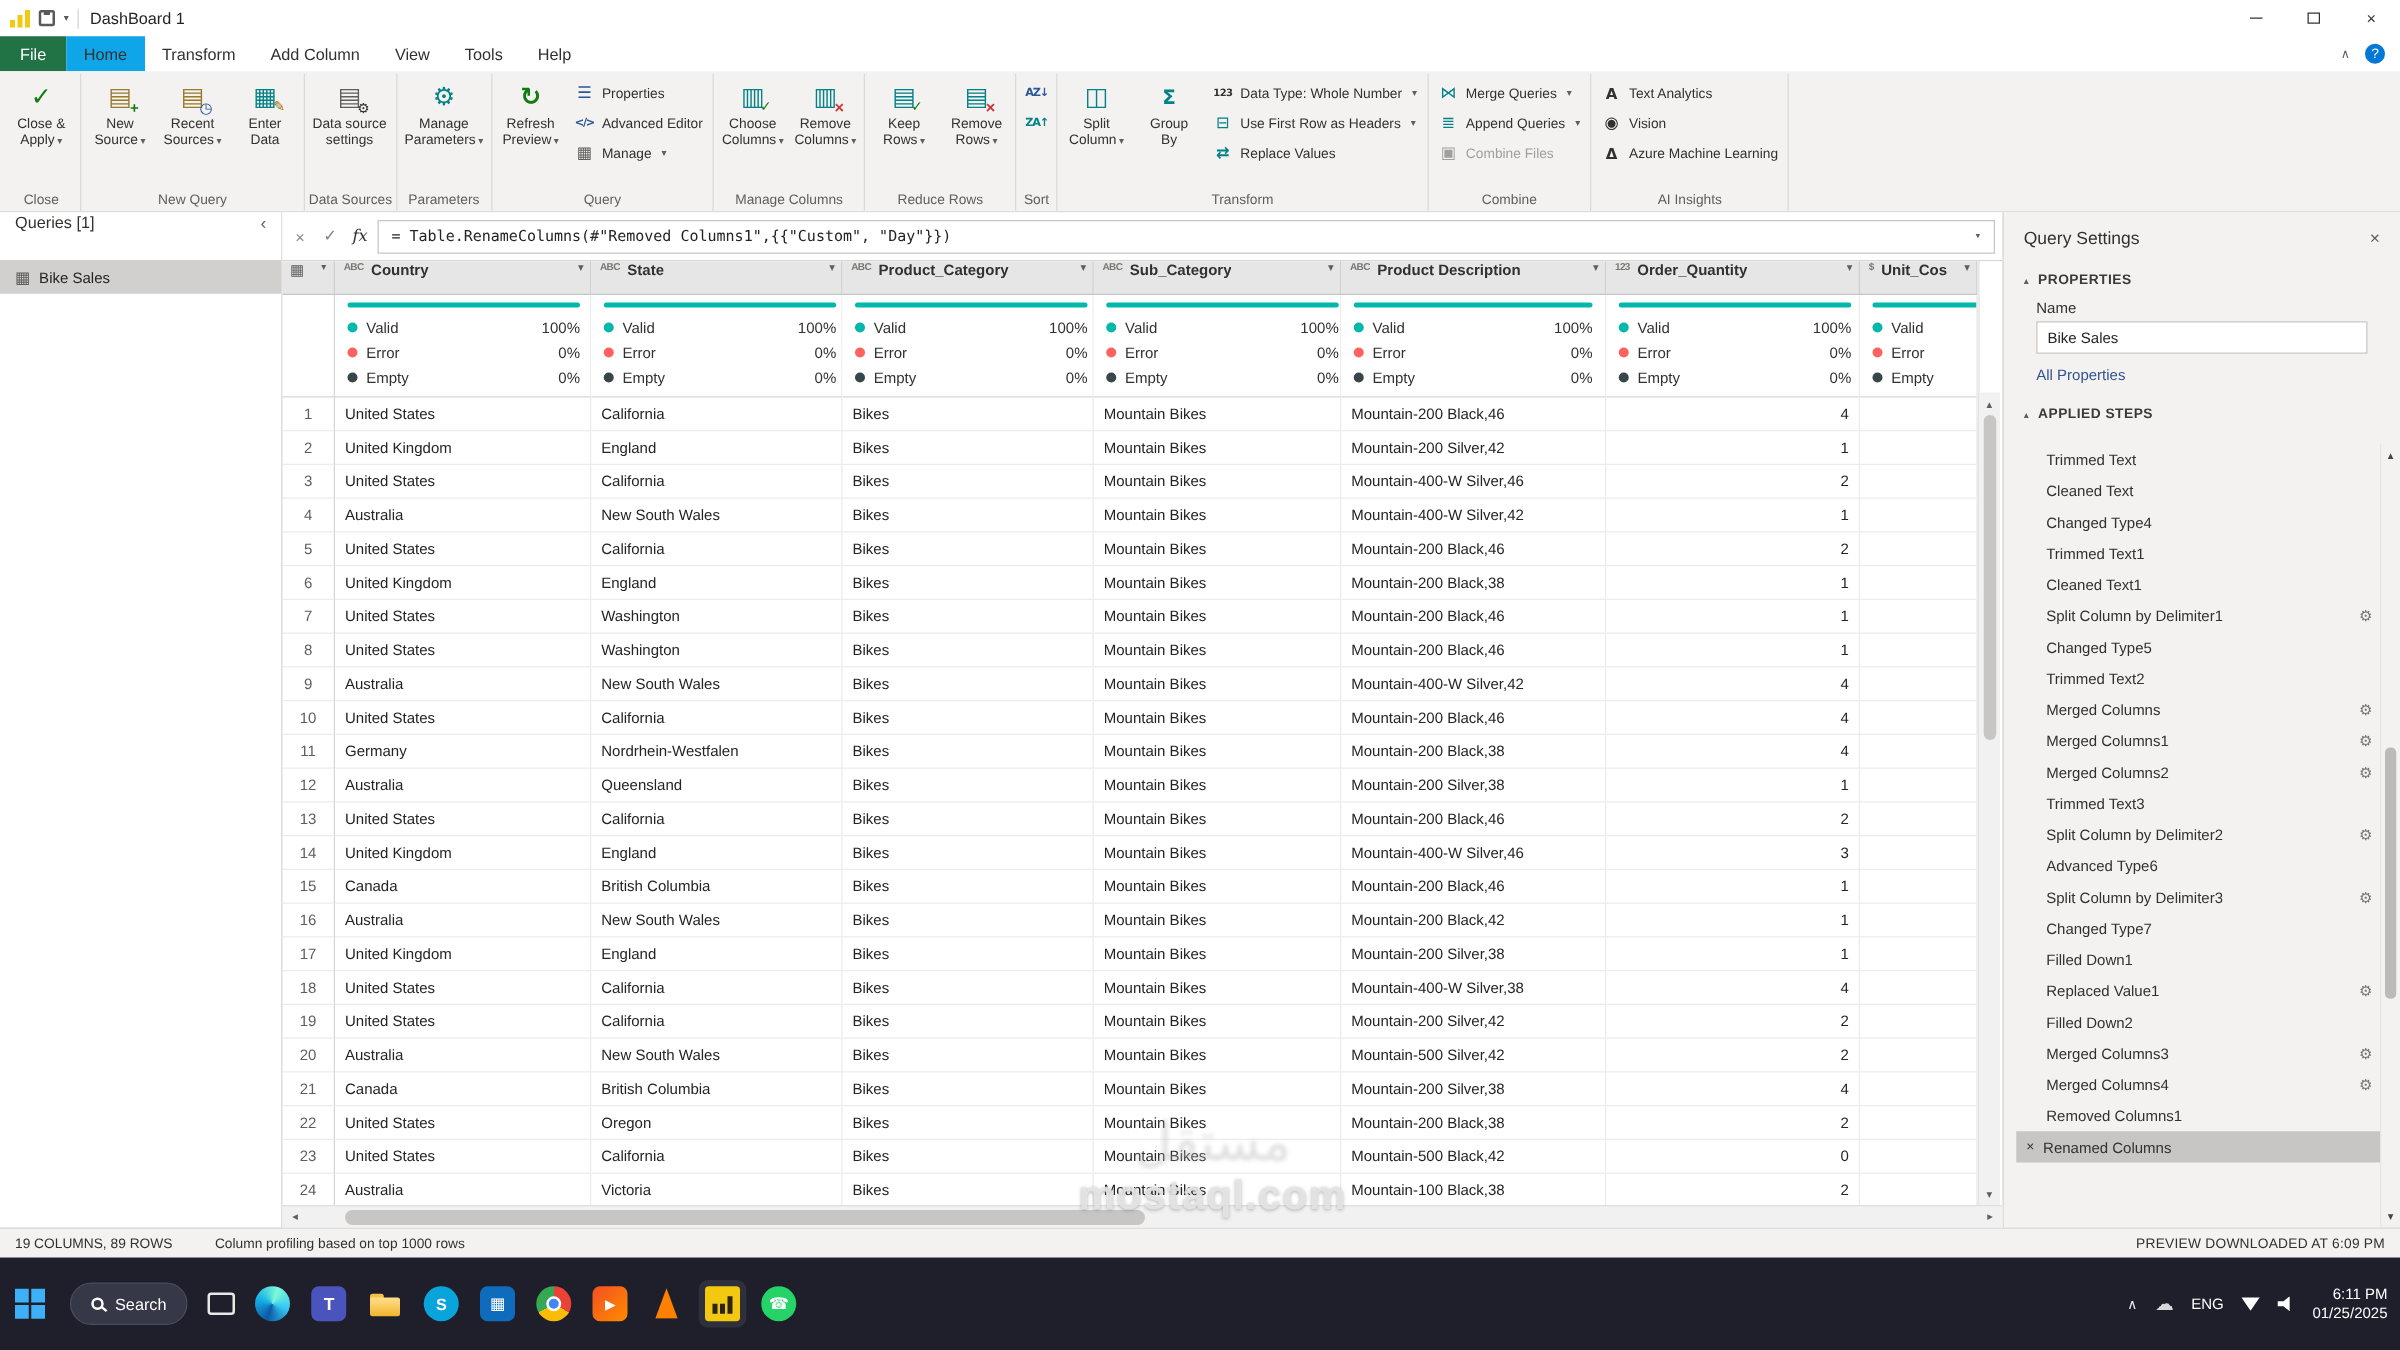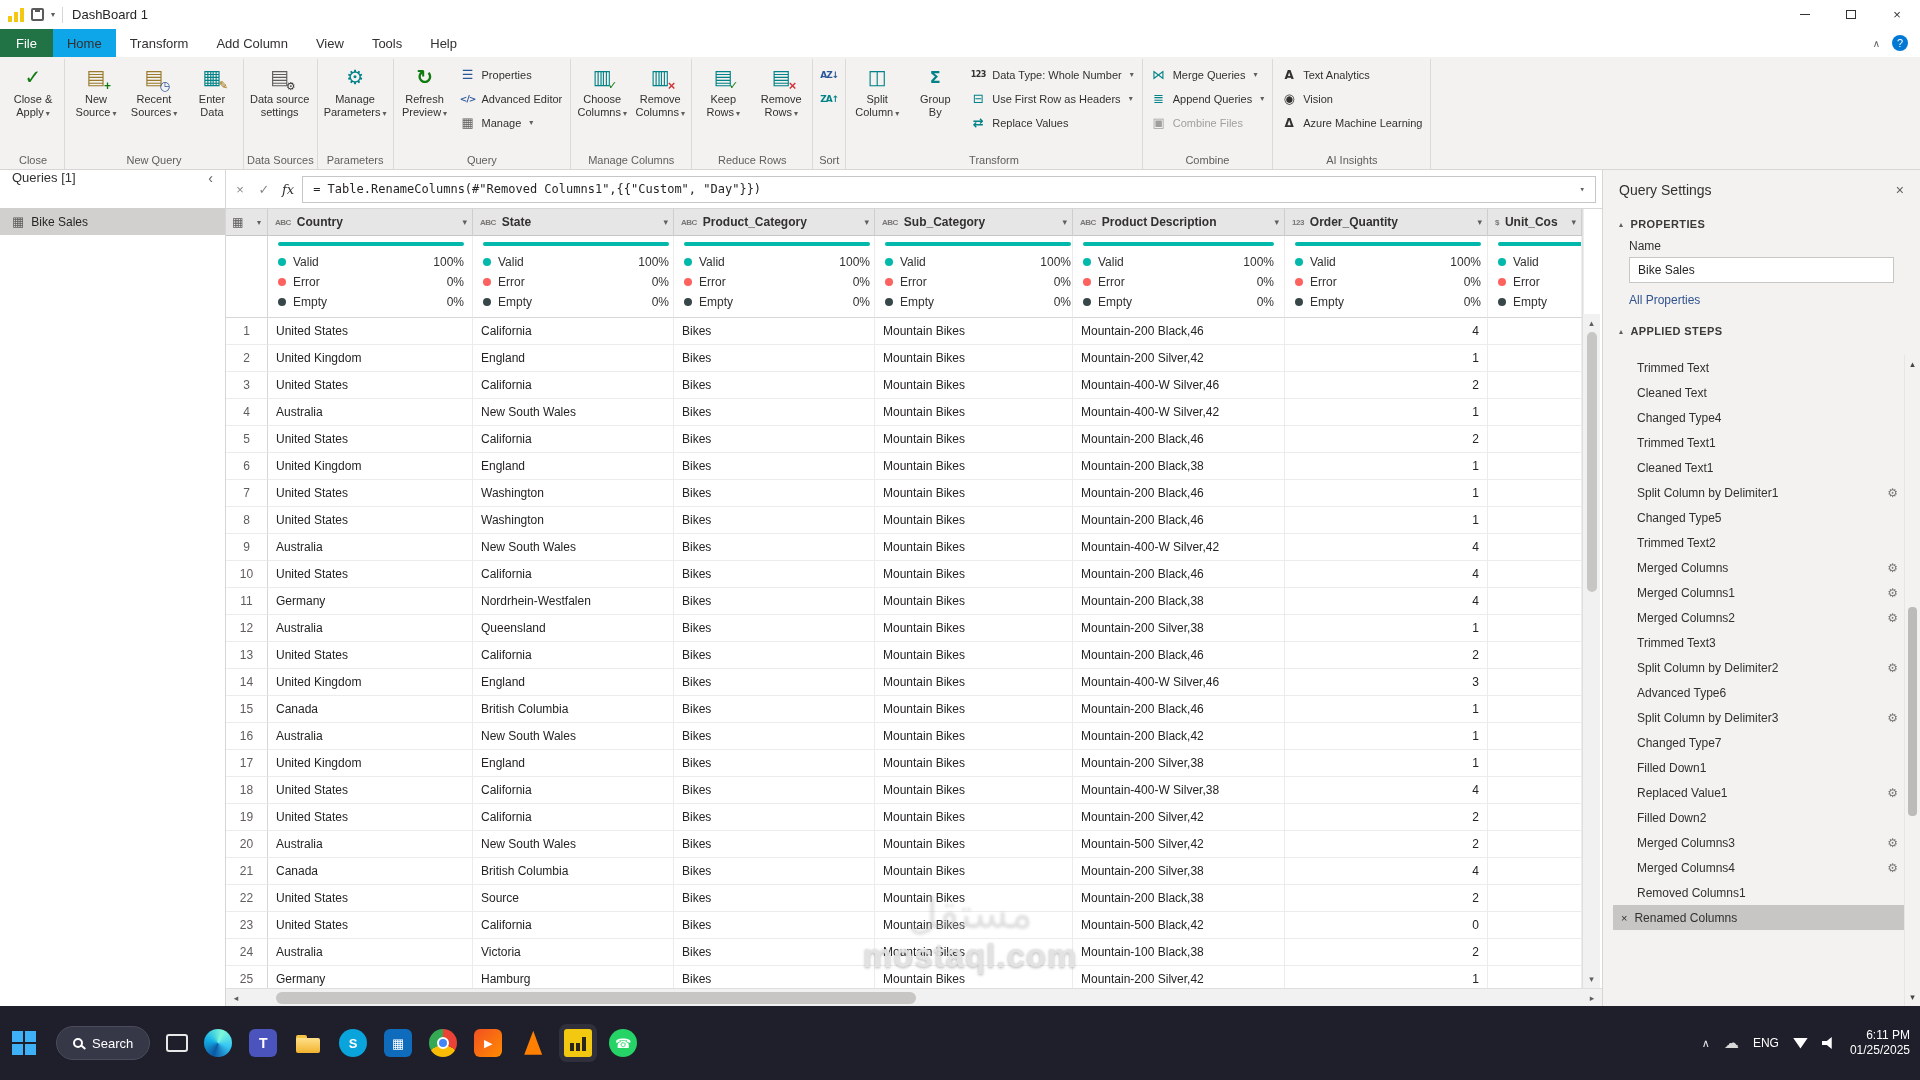--- a/index.html
+++ b/index.html
@@ -96,21 +96,21 @@
 .center{flex:1;display:flex;flex-direction:column;min-width:0}
 .formula-row{height:38px;display:flex;align-items:center;padding:5px 6px 5px 4px;gap:4px;background:#fff;flex:0 0 auto}
 .fbtn{width:20px;text-align:center;color:#8a8886;font-size:13px}
 .fx{font-style:italic;font-family:"DejaVu Serif",serif;color:#323130;font-size:13px;margin:0 4px}
 .formula-input{flex:1;height:27px;border:1px solid #c8c6c4;background:#fff;display:flex;align-items:center;padding:0 10px;font-family:"DejaVu Sans Mono","Liberation Mono",monospace;font-size:12px;color:#252423;overflow:hidden;white-space:nowrap}
 .fcaret{margin-left:auto;color:#605e5c;font-size:9px}
 
 .grid{flex:1;display:flex;min-height:0;border-top:1px solid #d8d6d4}
 .grid-main{width:1356px;display:flex;flex-direction:column;overflow:hidden;flex:0 0 auto}
 .grow{display:grid;grid-template-columns:42px 205px 201px 201px 198px 212px 203px 94px}
-.hcell{background:#e6e6e6;border-right:1px solid #d0cecd;border-bottom:1px solid #c8c6c4;display:flex;align-items:center;height:27px;padding:0 5px 0 7px;font-weight:bold;font-size:12px;color:#323130;overflow:hidden;white-space:nowrap}
+.hcell{background:#e6e6e6;border-right:1px solid #d0cecd;border-bottom:1px solid #c8c6c4;display:flex;height:27px;padding:0 5px 0 7px;font-weight:bold;font-size:12px;color:#323130;overflow:hidden;white-space:nowrap}
 .hcell.corner{padding:0 6px}
 .hcell.corner::before{content:"▦";color:#605e5c;font-weight:normal}
 .hcell.corner::after{content:"▾";font-size:8px;margin-left:auto;color:#605e5c;font-weight:normal}
 .htype{font-size:8px;color:#797775;margin-right:6px;font-weight:bold;letter-spacing:-0.5px}
 .hname{overflow:hidden;text-overflow:clip;white-space:nowrap}
 .hfilter{margin-left:auto;color:#605e5c;font-size:9px;padding-left:4px;font-weight:normal}
 .qcell{height:82px;background:#fff;border-right:1px solid #ececec;border-bottom:1px solid #d8d6d4;padding:4px 10px 0 10px;overflow:hidden}
 .qcell.qcorner{border-right:1px solid #d8d6d4}
 .qin{width:100%;min-width:186px}
 .qbar{height:4px;background:#01b8aa;margin:2px 0 6px 0;border-radius:2px}
@@ -852,21 +852,21 @@
                 <div class="dcell">British Columbia</div>
                 <div class="dcell">Bikes</div>
                 <div class="dcell">Mountain Bikes</div>
                 <div class="dcell">Mountain-200 Silver,38</div>
                 <div class="dcell num">4</div>
                 <div class="dcell"></div>
               </div>
               <div class="grow drow">
                 <div class="dcell rownum">22</div>
                 <div class="dcell">United States</div>
-                <div class="dcell">Source</div>
+                <div class="dcell">Oregon</div>
                 <div class="dcell">Bikes</div>
                 <div class="dcell">Mountain Bikes</div>
                 <div class="dcell">Mountain-200 Black,38</div>
                 <div class="dcell num">2</div>
                 <div class="dcell"></div>
               </div>
               <div class="grow drow">
                 <div class="dcell rownum">23</div>
                 <div class="dcell">United States</div>
                 <div class="dcell">California</div>
@@ -1020,20 +1020,25 @@
           <div class="strack">
               <div class="sthumb"></div>
             </div>
           <div class="svarrow">▾</div>
         </div>
       </div>
     </div>
 
   </div>
 
+  <div class="statusbar">
+    <span>19 COLUMNS, 89 ROWS</span>
+    <span>Column profiling based on top 1000 rows</span>
+    <span class="sb-right">PREVIEW DOWNLOADED AT 6:09 PM</span>
+  </div>
 
   <div class="taskbar">
     <div class="tb-start">
         <i></i>
         <i></i>
         <i></i>
         <i></i>
       </div>
     <div class="tb-search">
       <span class="mag"></span>

